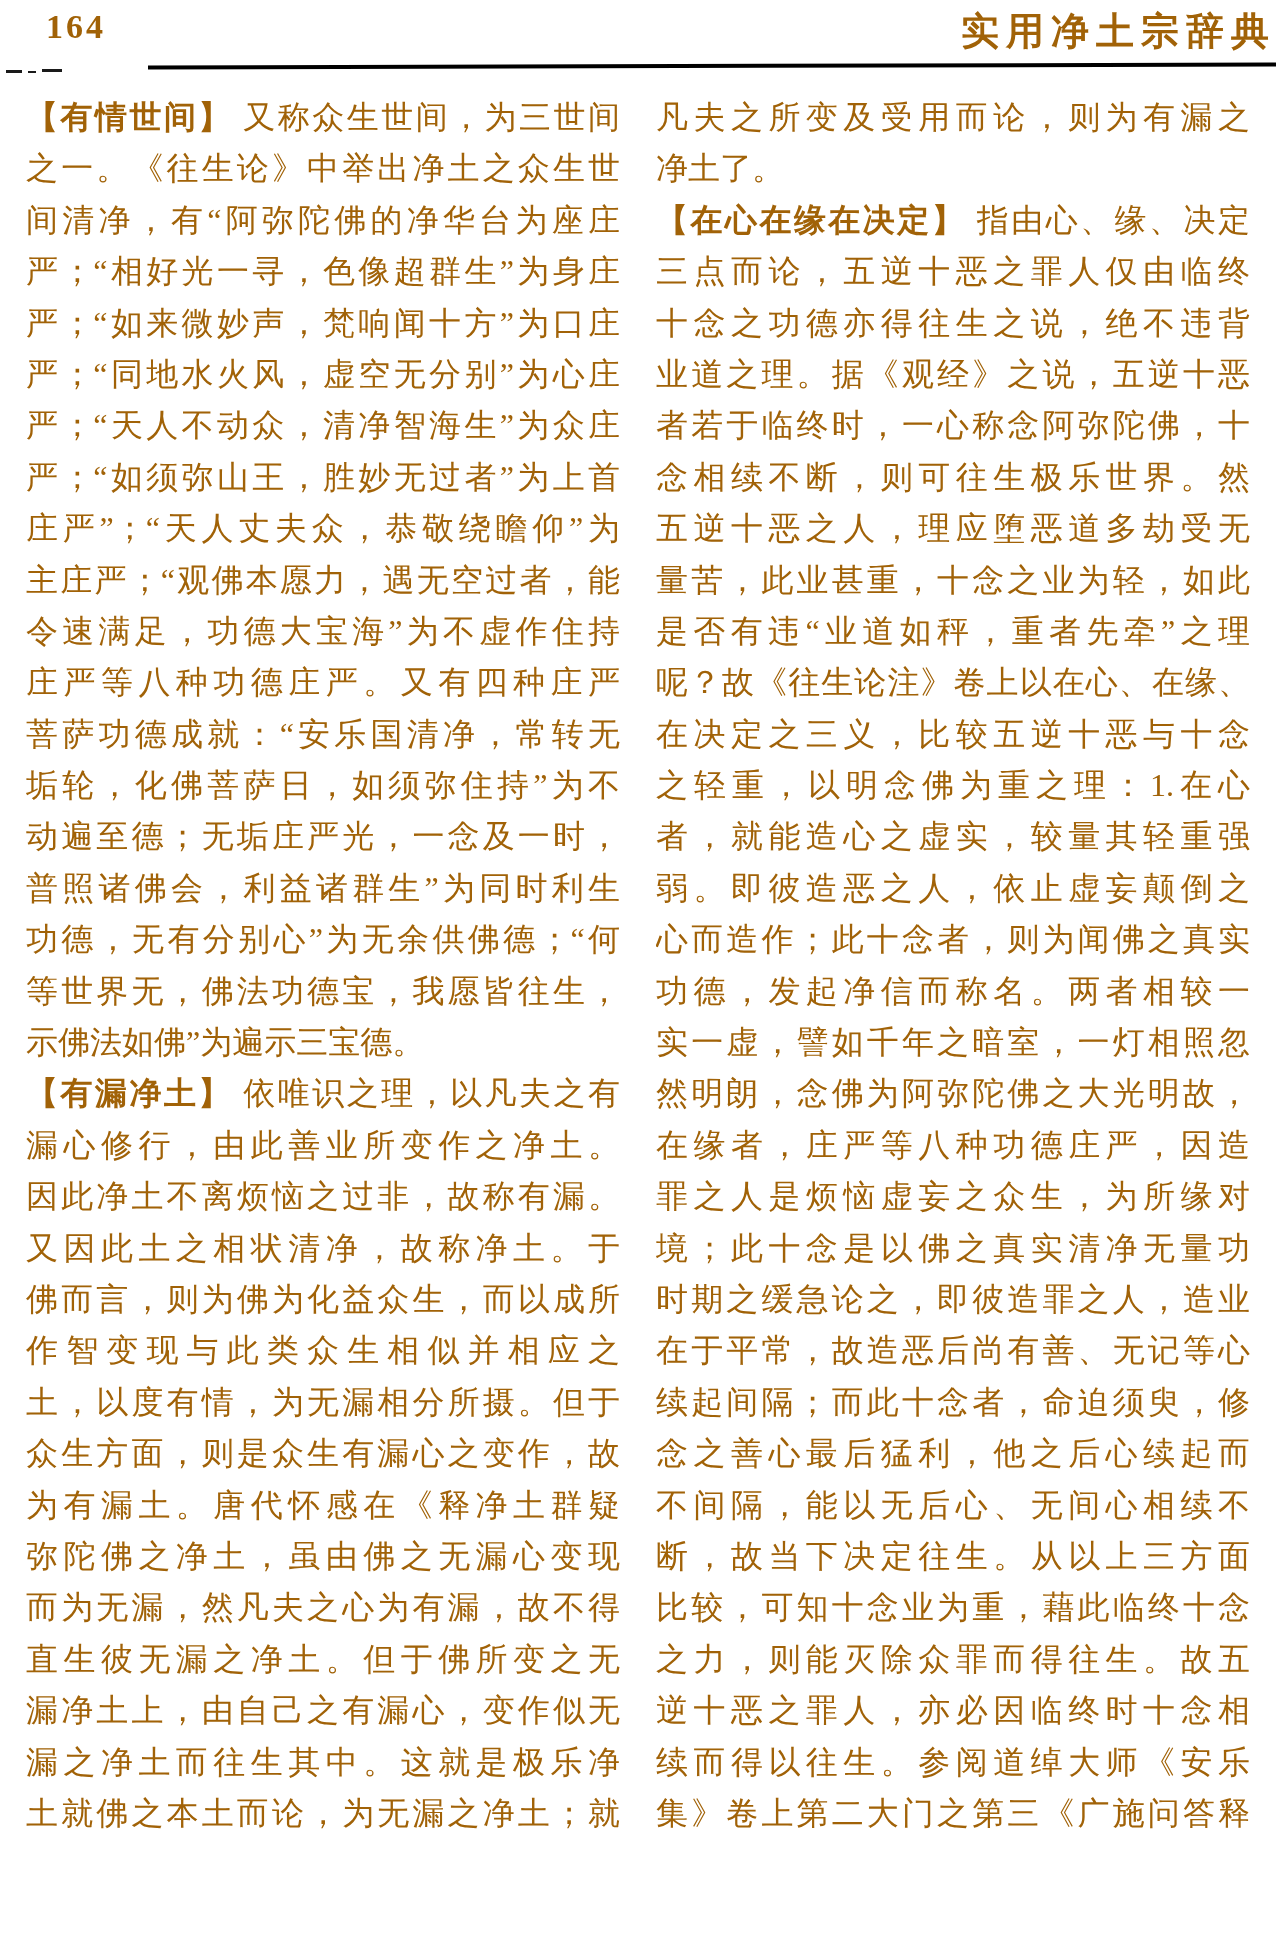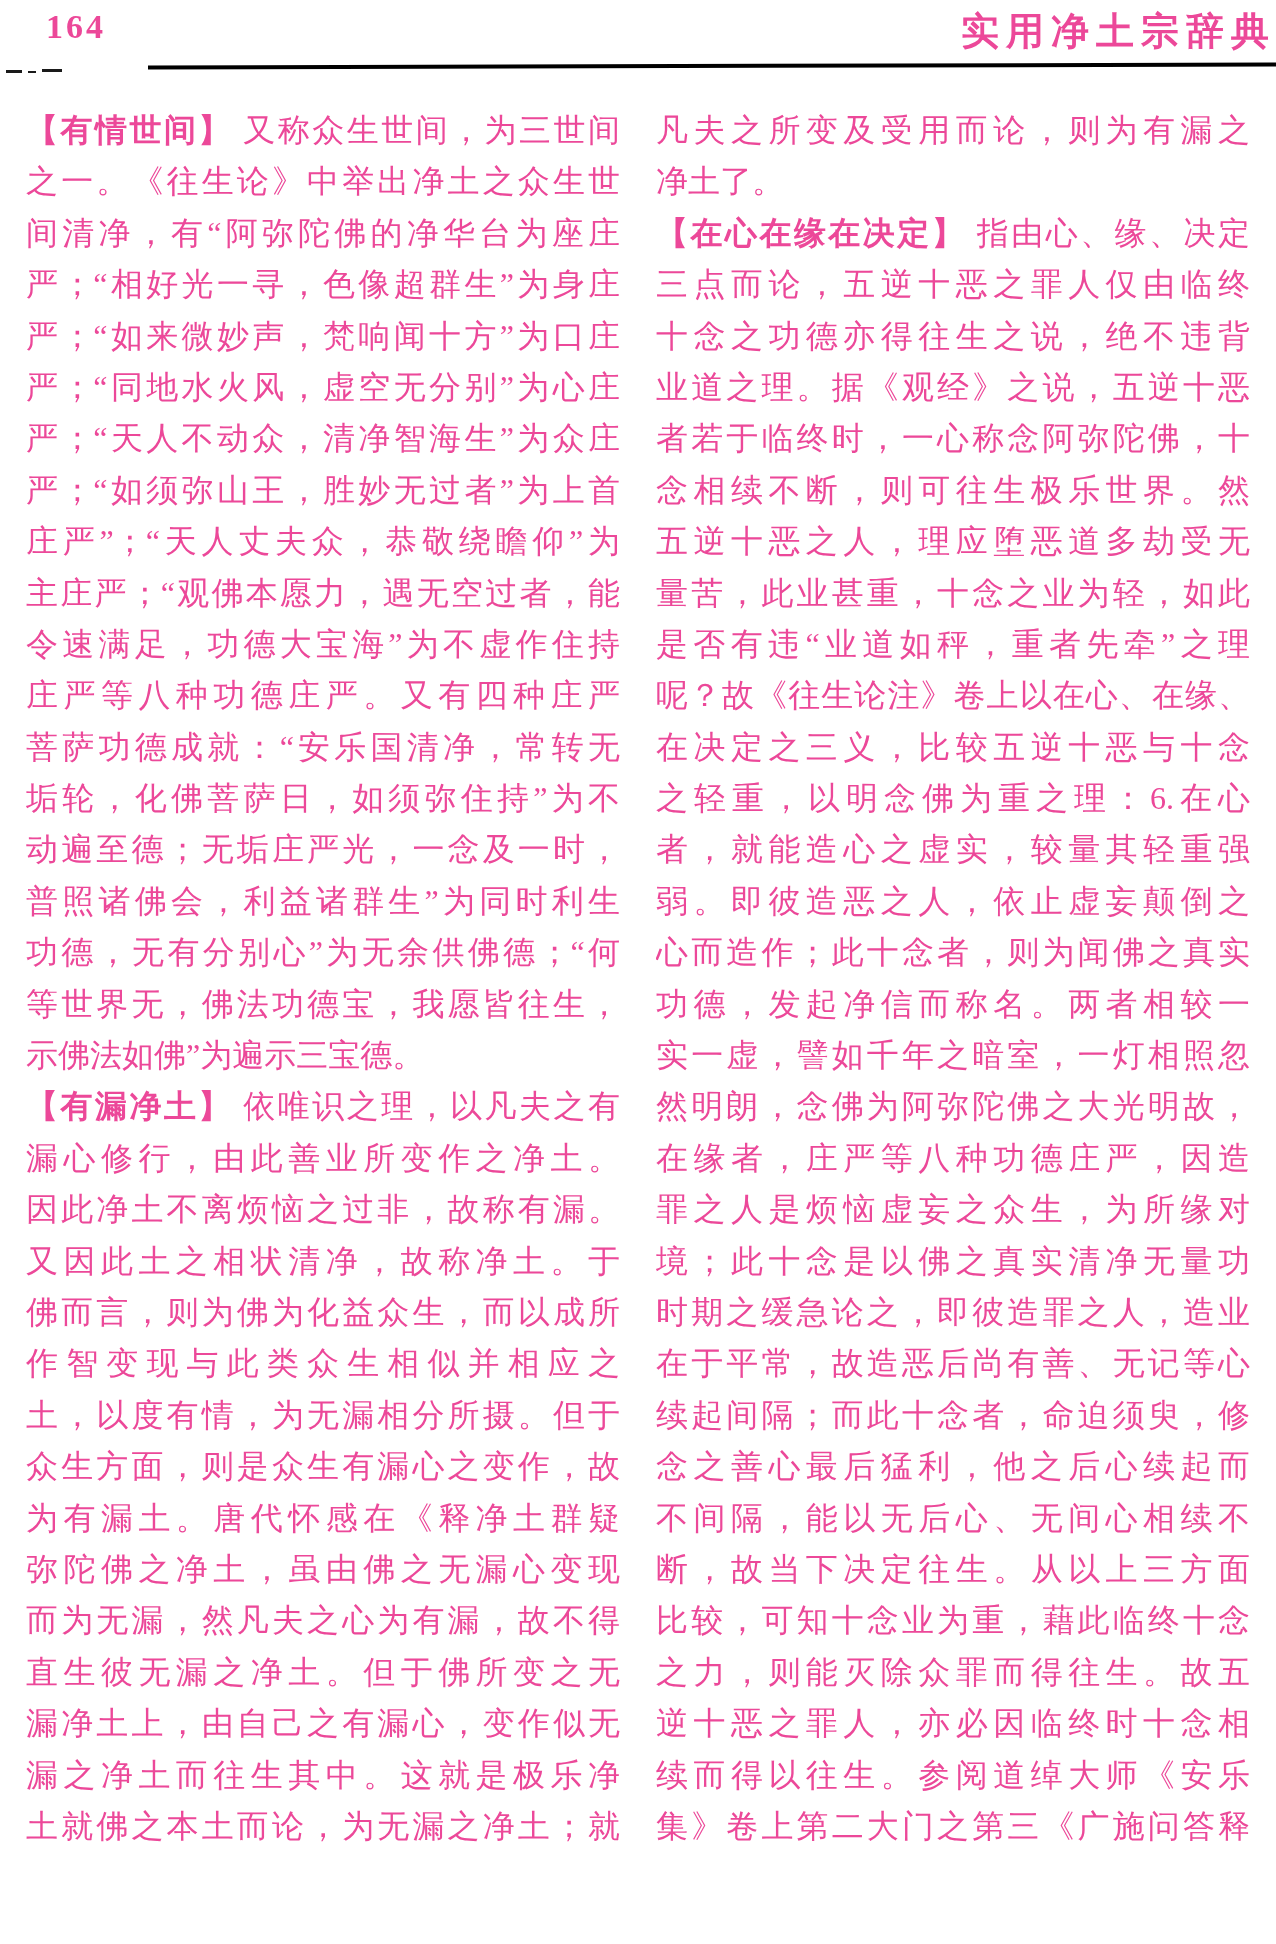--- a/index.html
+++ b/index.html
@@ -1,21 +1,21 @@
 <!DOCTYPE html>
 <html><head>
 <meta charset="utf-8">
 <style>
   html, body { margin: 0; padding: 0; background: #e8e8e8; }
   .page {
     position: relative;
     width: 1276px;
     height: 1944px;
     background: #ffffff;
-    color: #ec4899;
+    color: #a16207;
     font-family: "Liberation Serif", "DejaVu Serif", serif;
     overflow: hidden;
     margin: 0 auto;
   }
   .page-number {
     position: absolute;
     top: 8px;
     left: 46px;
     font-size: 34px;
     font-weight: 600;
@@ -45,21 +45,21 @@
   .rule-dash.d2 { top: 71px; left: 28px; width: 8px;  height: 2px; }
   .rule-dash.d3 { top: 69px; left: 42px; width: 20px; height: 3px; }
   .columns {
     position: absolute;
     top: 92px;
     left: 26px;
     right: 26px;
     display: flex;
     gap: 36px;
   }
-  .column { width: 594px; margin-top: 13px; }
+  .column { width: 594px; }
   .line {
     height: 51.4px;
     line-height: 51.4px;
     font-size: 32px;
     text-align: justify;
     text-align-last: justify;
     overflow: hidden;
   }
   .line.para-end {
     text-align-last: left;
@@ -122,21 +122,21 @@
         <div class="line">三点而论，五逆十恶之罪人仅由临终</div>
         <div class="line">十念之功德亦得往生之说，绝不违背</div>
         <div class="line">业道之理。据《观经》之说，五逆十恶</div>
         <div class="line">者若于临终时，一心称念阿弥陀佛，十</div>
         <div class="line">念相续不断，则可往生极乐世界。然</div>
         <div class="line">五逆十恶之人，理应堕恶道多劫受无</div>
         <div class="line">量苦，此业甚重，十念之业为轻，如此</div>
         <div class="line">是否有违“业道如秤，重者先牵”之理</div>
         <div class="line">呢？故《往生论注》卷上以在心、在缘、</div>
         <div class="line">在决定之三义，比较五逆十恶与十念</div>
-        <div class="line">之轻重，以明念佛为重之理：6.在心</div>
+        <div class="line">之轻重，以明念佛为重之理：1.在心</div>
         <div class="line">者，就能造心之虚实，较量其轻重强</div>
         <div class="line">弱。即彼造恶之人，依止虚妄颠倒之</div>
         <div class="line">心而造作；此十念者，则为闻佛之真实</div>
         <div class="line">功德，发起净信而称名。两者相较一</div>
         <div class="line">实一虚，譬如千年之暗室，一灯相照忽</div>
         <div class="line">然明朗，念佛为阿弥陀佛之大光明故，</div>
         <div class="line">在缘者，庄严等八种功德庄严，因造</div>
         <div class="line">罪之人是烦恼虚妄之众生，为所缘对</div>
         <div class="line">境；此十念是以佛之真实清净无量功</div>
         <div class="line">时期之缓急论之，即彼造罪之人，造业</div>

